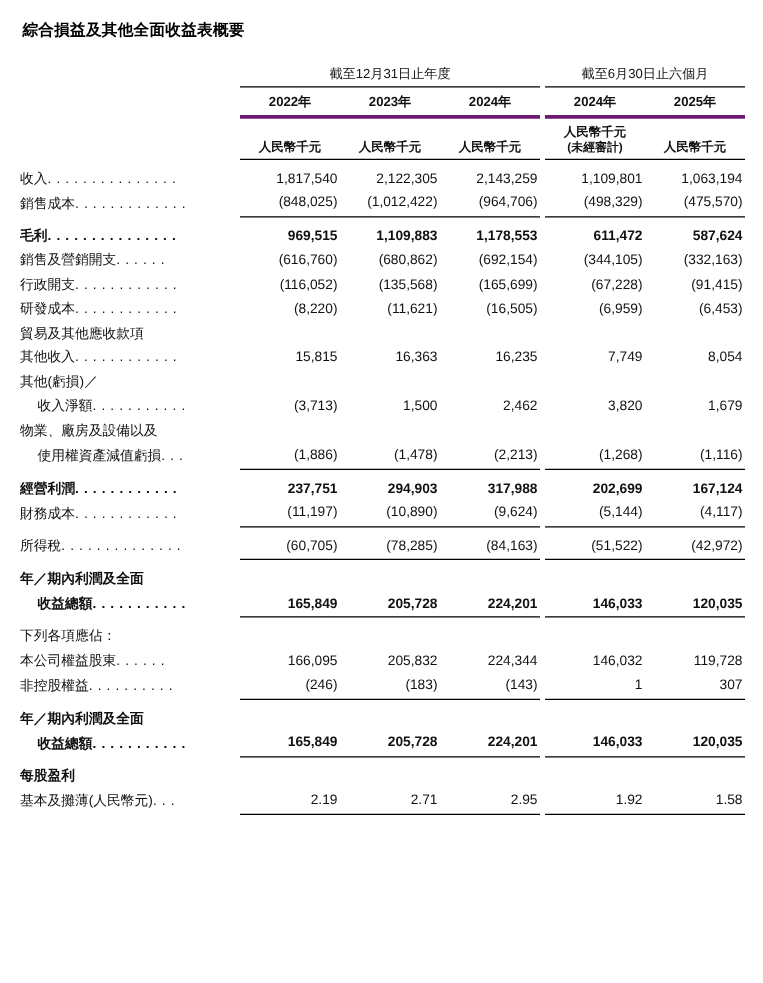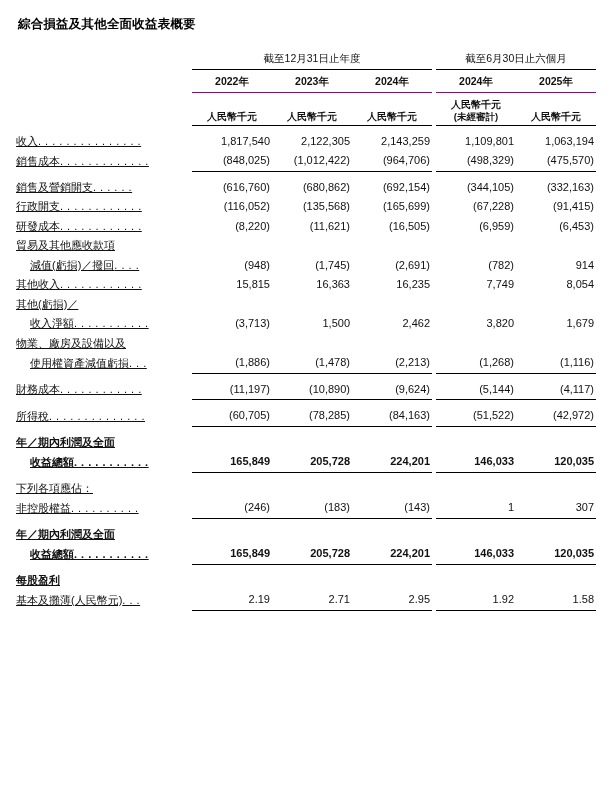--- a/index.html
+++ b/index.html
@@ -50,21 +50,21 @@
     border-bottom: 1px solid #000;
     white-space: nowrap;
   }
   .grp-head-row td { height: 20px; }
   .spacer-row td { height: 6px; }
 
   .yr {
     text-align: center;
     font-size: 10.5px;
     padding: 5px 0 3px 0;
-    border-bottom: 1px solid #701a75;
+    border-bottom: 3px solid #701a75;
     white-space: nowrap;
   }
   .unit {
     font-size: 10px;
     padding-top: 5px;
     white-space: nowrap;
     line-height: 1.35;
   }
   .unit .sub {
     display: block;
@@ -80,21 +80,20 @@
   tr.dataline td {
     height: 19.5px;
     font-size: 11px;
     line-height: 19.5px;
   }
   td.label {
     text-align: left;
     white-space: nowrap;
     overflow: hidden;
     font-size: 11px;
-    text-decoration: underline;
   }
   td.label .dots {
     color: #111;
     letter-spacing: 0.5px;
   }
   td.num {
     text-align: right;
     white-space: nowrap;
     font-variant-numeric: tabular-nums;
     padding-right: 2px;
@@ -183,20 +182,29 @@
         </tr>
         <tr class="rule-row">
           <td></td>
           <td class="r"></td>
           <td class="r"></td>
           <td class="r"></td>
           <td></td>
           <td class="r"></td>
           <td class="r"></td>
         </tr>
+        <tr class="dataline bold">
+          <td class="label"><span>毛利</span><span class="dots">. . . . . . . . . . . . . . .</span></td>
+          <td class="num">969,515</td>
+          <td class="num">1,109,883</td>
+          <td class="num">1,178,553</td>
+          <td></td>
+          <td class="num">611,472</td>
+          <td class="num">587,624</td>
+        </tr>
         <tr class="dataline">
           <td class="label"><span>銷售及營銷開支</span><span class="dots">. . . . . .</span></td>
           <td class="num">(616,760)</td>
           <td class="num">(680,862)</td>
           <td class="num">(692,154)</td>
           <td></td>
           <td class="num">(344,105)</td>
           <td class="num">(332,163)</td>
         </tr>
         <tr class="dataline">
@@ -220,29 +228,20 @@
         <tr class="dataline">
           <td class="label"><span>貿易及其他應收款項</span></td>
           <td class="num"></td>
           <td class="num"></td>
           <td class="num"></td>
           <td></td>
           <td class="num"></td>
           <td class="num"></td>
         </tr>
         <tr class="dataline">
-          <td class="label indent1"><span>減值(虧損)／撥回</span><span class="dots">. . . .</span></td>
-          <td class="num">(948)</td>
-          <td class="num">(1,745)</td>
-          <td class="num">(2,691)</td>
-          <td></td>
-          <td class="num">(782)</td>
-          <td class="num">914</td>
-        </tr>
-        <tr class="dataline">
           <td class="label"><span>其他收入</span><span class="dots">. . . . . . . . . . . .</span></td>
           <td class="num">15,815</td>
           <td class="num">16,363</td>
           <td class="num">16,235</td>
           <td></td>
           <td class="num">7,749</td>
           <td class="num">8,054</td>
         </tr>
         <tr class="dataline">
           <td class="label"><span>其他(虧損)／</span></td>
@@ -282,20 +281,29 @@
         </tr>
         <tr class="rule-row">
           <td></td>
           <td class="r"></td>
           <td class="r"></td>
           <td class="r"></td>
           <td></td>
           <td class="r"></td>
           <td class="r"></td>
         </tr>
+        <tr class="dataline bold">
+          <td class="label"><span>經營利潤</span><span class="dots">. . . . . . . . . . . .</span></td>
+          <td class="num">237,751</td>
+          <td class="num">294,903</td>
+          <td class="num">317,988</td>
+          <td></td>
+          <td class="num">202,699</td>
+          <td class="num">167,124</td>
+        </tr>
         <tr class="dataline">
           <td class="label"><span>財務成本</span><span class="dots">. . . . . . . . . . . .</span></td>
           <td class="num">(11,197)</td>
           <td class="num">(10,890)</td>
           <td class="num">(9,624)</td>
           <td></td>
           <td class="num">(5,144)</td>
           <td class="num">(4,117)</td>
         </tr>
         <tr class="rule-row">
@@ -355,20 +363,29 @@
         <tr class="dataline">
           <td class="label"><span>下列各項應佔：</span></td>
           <td class="num"></td>
           <td class="num"></td>
           <td class="num"></td>
           <td></td>
           <td class="num"></td>
           <td class="num"></td>
         </tr>
         <tr class="dataline">
+          <td class="label"><span>本公司權益股東</span><span class="dots">. . . . . .</span></td>
+          <td class="num">166,095</td>
+          <td class="num">205,832</td>
+          <td class="num">224,344</td>
+          <td></td>
+          <td class="num">146,032</td>
+          <td class="num">119,728</td>
+        </tr>
+        <tr class="dataline">
           <td class="label"><span>非控股權益</span><span class="dots">. . . . . . . . . .</span></td>
           <td class="num">(246)</td>
           <td class="num">(183)</td>
           <td class="num">(143)</td>
           <td></td>
           <td class="num">1</td>
           <td class="num">307</td>
         </tr>
         <tr class="rule-row">
           <td></td>

